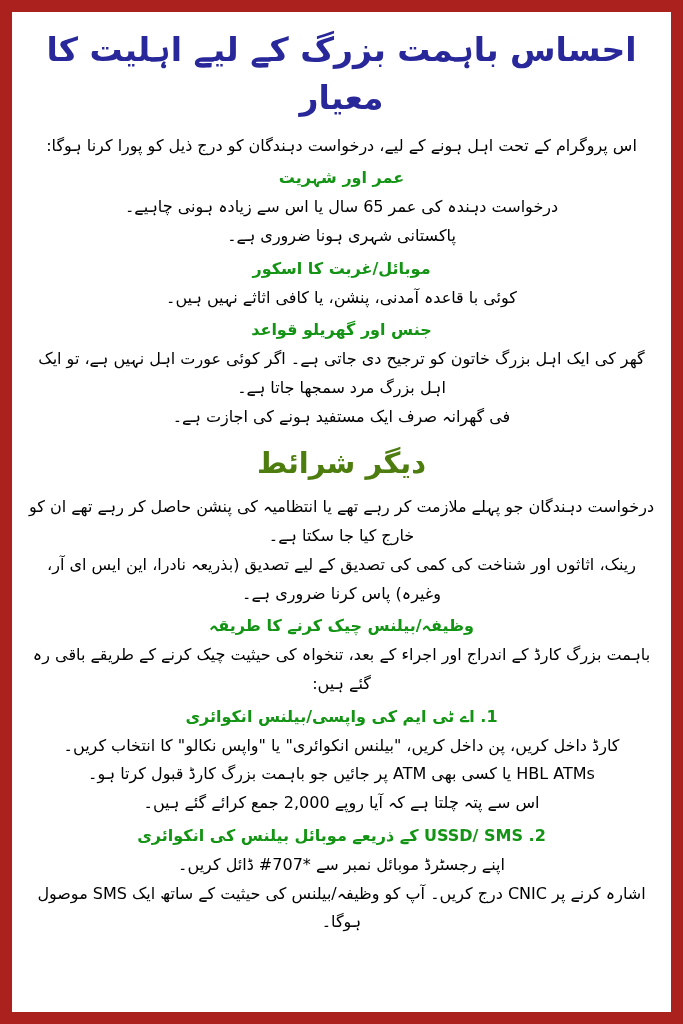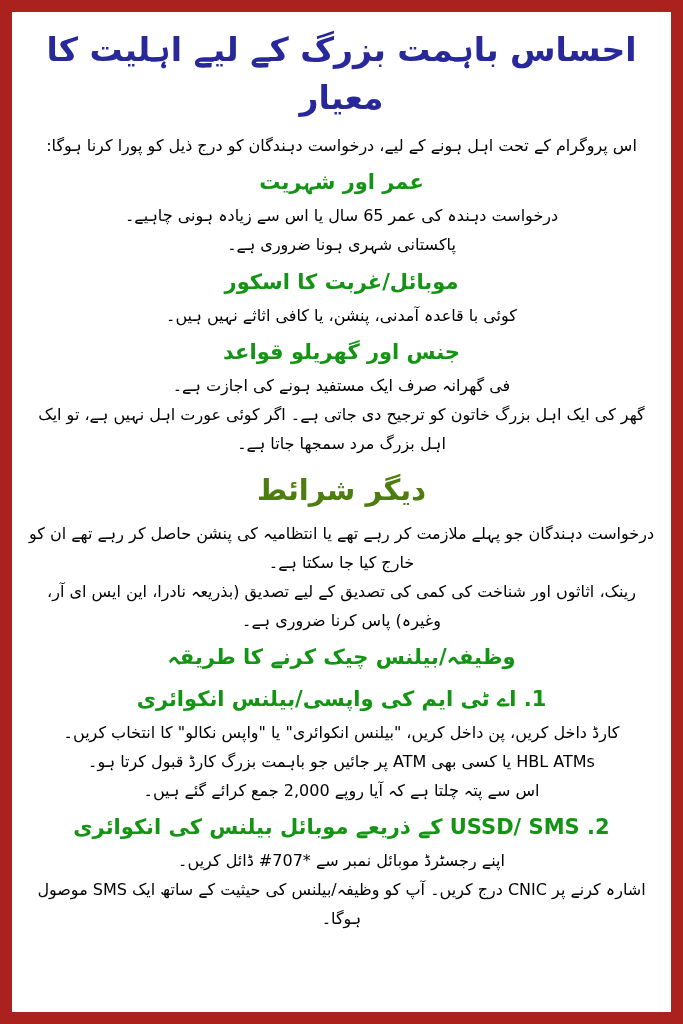--- a/index.html
+++ b/index.html
@@ -36,21 +36,21 @@
     margin: 4px 0 10px 0;
   }
   .intro, .line {
     color: #000000;
     font-size: 16px;
     line-height: 1.8;
     margin: 0;
   }
   .green-heading {
     color: #149414;                
-    font-size: 21px;
+    font-size: 16px;
     font-weight: bold;
     line-height: 1.8;
     margin: 4px 0 0 0;
   }
   .big-subtitle {
     color: #4d7c0f;
     font-size: 29px;
     font-weight: bold;
     line-height: 1.5;
     margin: 10px 0 8px 0;
@@ -73,30 +73,31 @@
       <p class="line">پاکستانی شہری ہونا ضروری ہے۔</p>
     </div>
 
     <div class="section">
       <h3 class="green-heading">موبائل/غربت کا اسکور</h3>
       <p class="line">کوئی با قاعدہ آمدنی، پنشن، یا کافی اثاثے نہیں ہیں۔</p>
     </div>
 
     <div class="section">
       <h3 class="green-heading">جنس اور گھریلو قواعد</h3>
+      <p class="line">گھر کی ایک اہل بزرگ خاتون کو ترجیح دی جاتی ہے۔ اگر کوئی عورت اہل نہیں ہے، تو ایک اہل بزرگ مرد سمجھا جاتا ہے۔</p>
       <p class="line">فی گھرانہ صرف ایک مستفید ہونے کی اجازت ہے۔</p>
-      <p class="line">گھر کی ایک اہل بزرگ خاتون کو ترجیح دی جاتی ہے۔ اگر کوئی عورت اہل نہیں ہے، تو ایک اہل بزرگ مرد سمجھا جاتا ہے۔</p>
     </div>
 
     <h2 class="big-subtitle">دیگر شرائط</h2>
     <p class="line">درخواست دہندگان جو پہلے ملازمت کر رہے تھے یا انتظامیہ کی پنشن حاصل کر رہے تھے ان کو خارج کیا جا سکتا ہے۔</p>
     <p class="line">رینک، اثاثوں اور شناخت کی کمی کی تصدیق کے لیے تصدیق (بذریعہ نادرا، این ایس ای آر، وغیرہ) پاس کرنا ضروری ہے۔</p>
 
     <div class="section">
       <h3 class="green-heading">وظیفہ/بیلنس چیک کرنے کا طریقہ</h3>
+      <p class="line">باہمت بزرگ کارڈ کے اندراج اور اجراء کے بعد، تنخواہ کی حیثیت چیک کرنے کے طریقے باقی رہ گئے ہیں:</p>
     </div>
 
     <div class="section">
       <h3 class="green-heading">1. اے ٹی ایم کی واپسی/بیلنس انکوائری</h3>
       <p class="line">کارڈ داخل کریں، پن داخل کریں، "بیلنس انکوائری" یا "واپس نکالو" کا انتخاب کریں۔</p>
       <p class="line">HBL ATMs یا کسی بھی ATM پر جائیں جو باہمت بزرگ کارڈ قبول کرتا ہو۔</p>
       <p class="line">اس سے پتہ چلتا ہے کہ آیا روپے 2,000 جمع کرائے گئے ہیں۔</p>
     </div>
 
     <div class="section">

